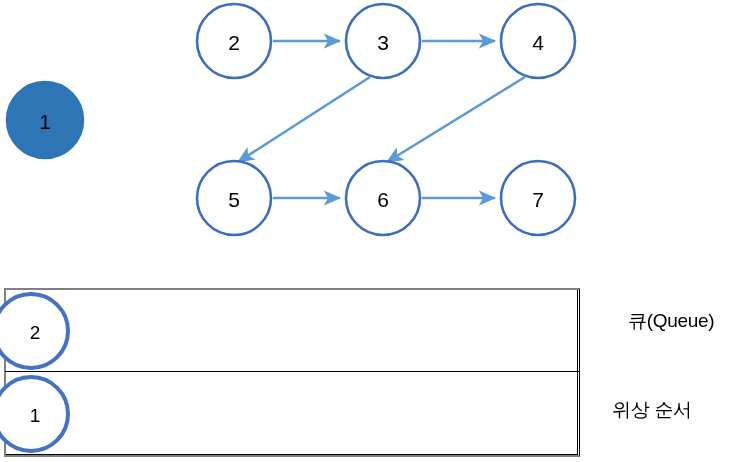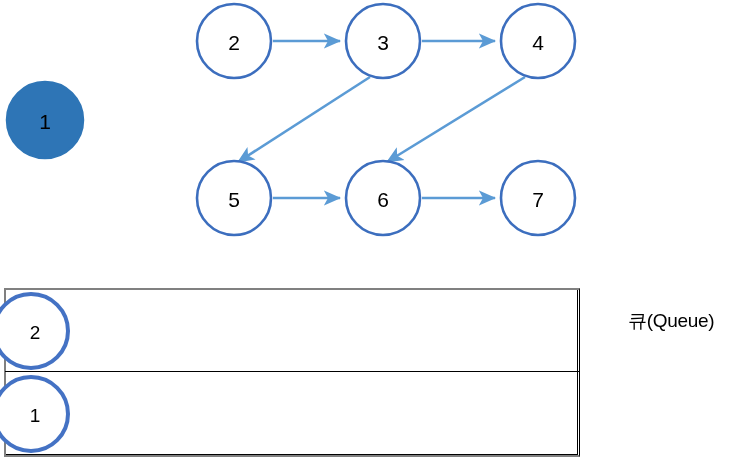--- a/index.html
+++ b/index.html
@@ -175,14 +175,15 @@
     <div class="table-row" id="row-order">
       <svg class="cell-circle-svg" viewBox="0 0 96 78">
         <ellipse cx="48" cy="39" rx="37" ry="37" fill="#FFFFFF" stroke="#4472C4" stroke-width="4"></ellipse>
         <text class="node-label" x="52" y="40" style="font-size:19px;">1</text>
       </svg>
     </div>
   </div>
 
   <div class="side-label" id="label-queue">큐(Queue)</div>
 
+  <div class="side-label" id="label-order">위상 순서</div>
 
 </div>
 
 </body></html>

